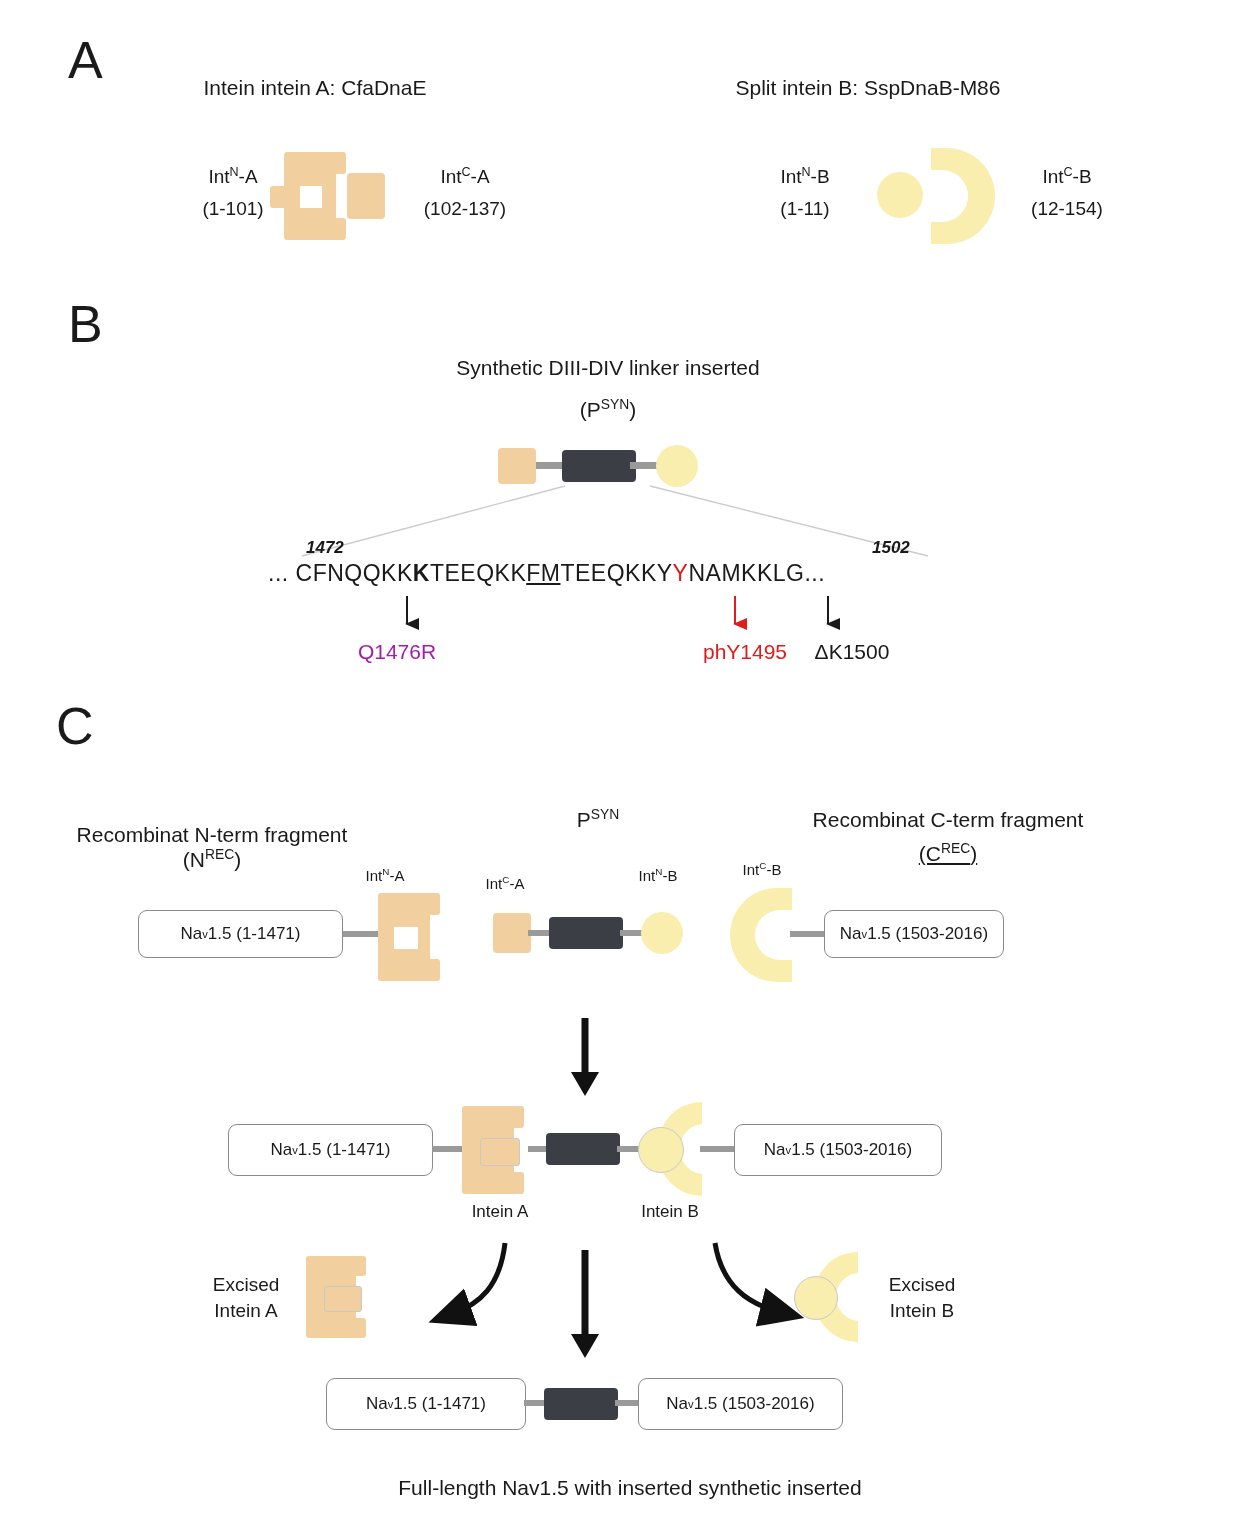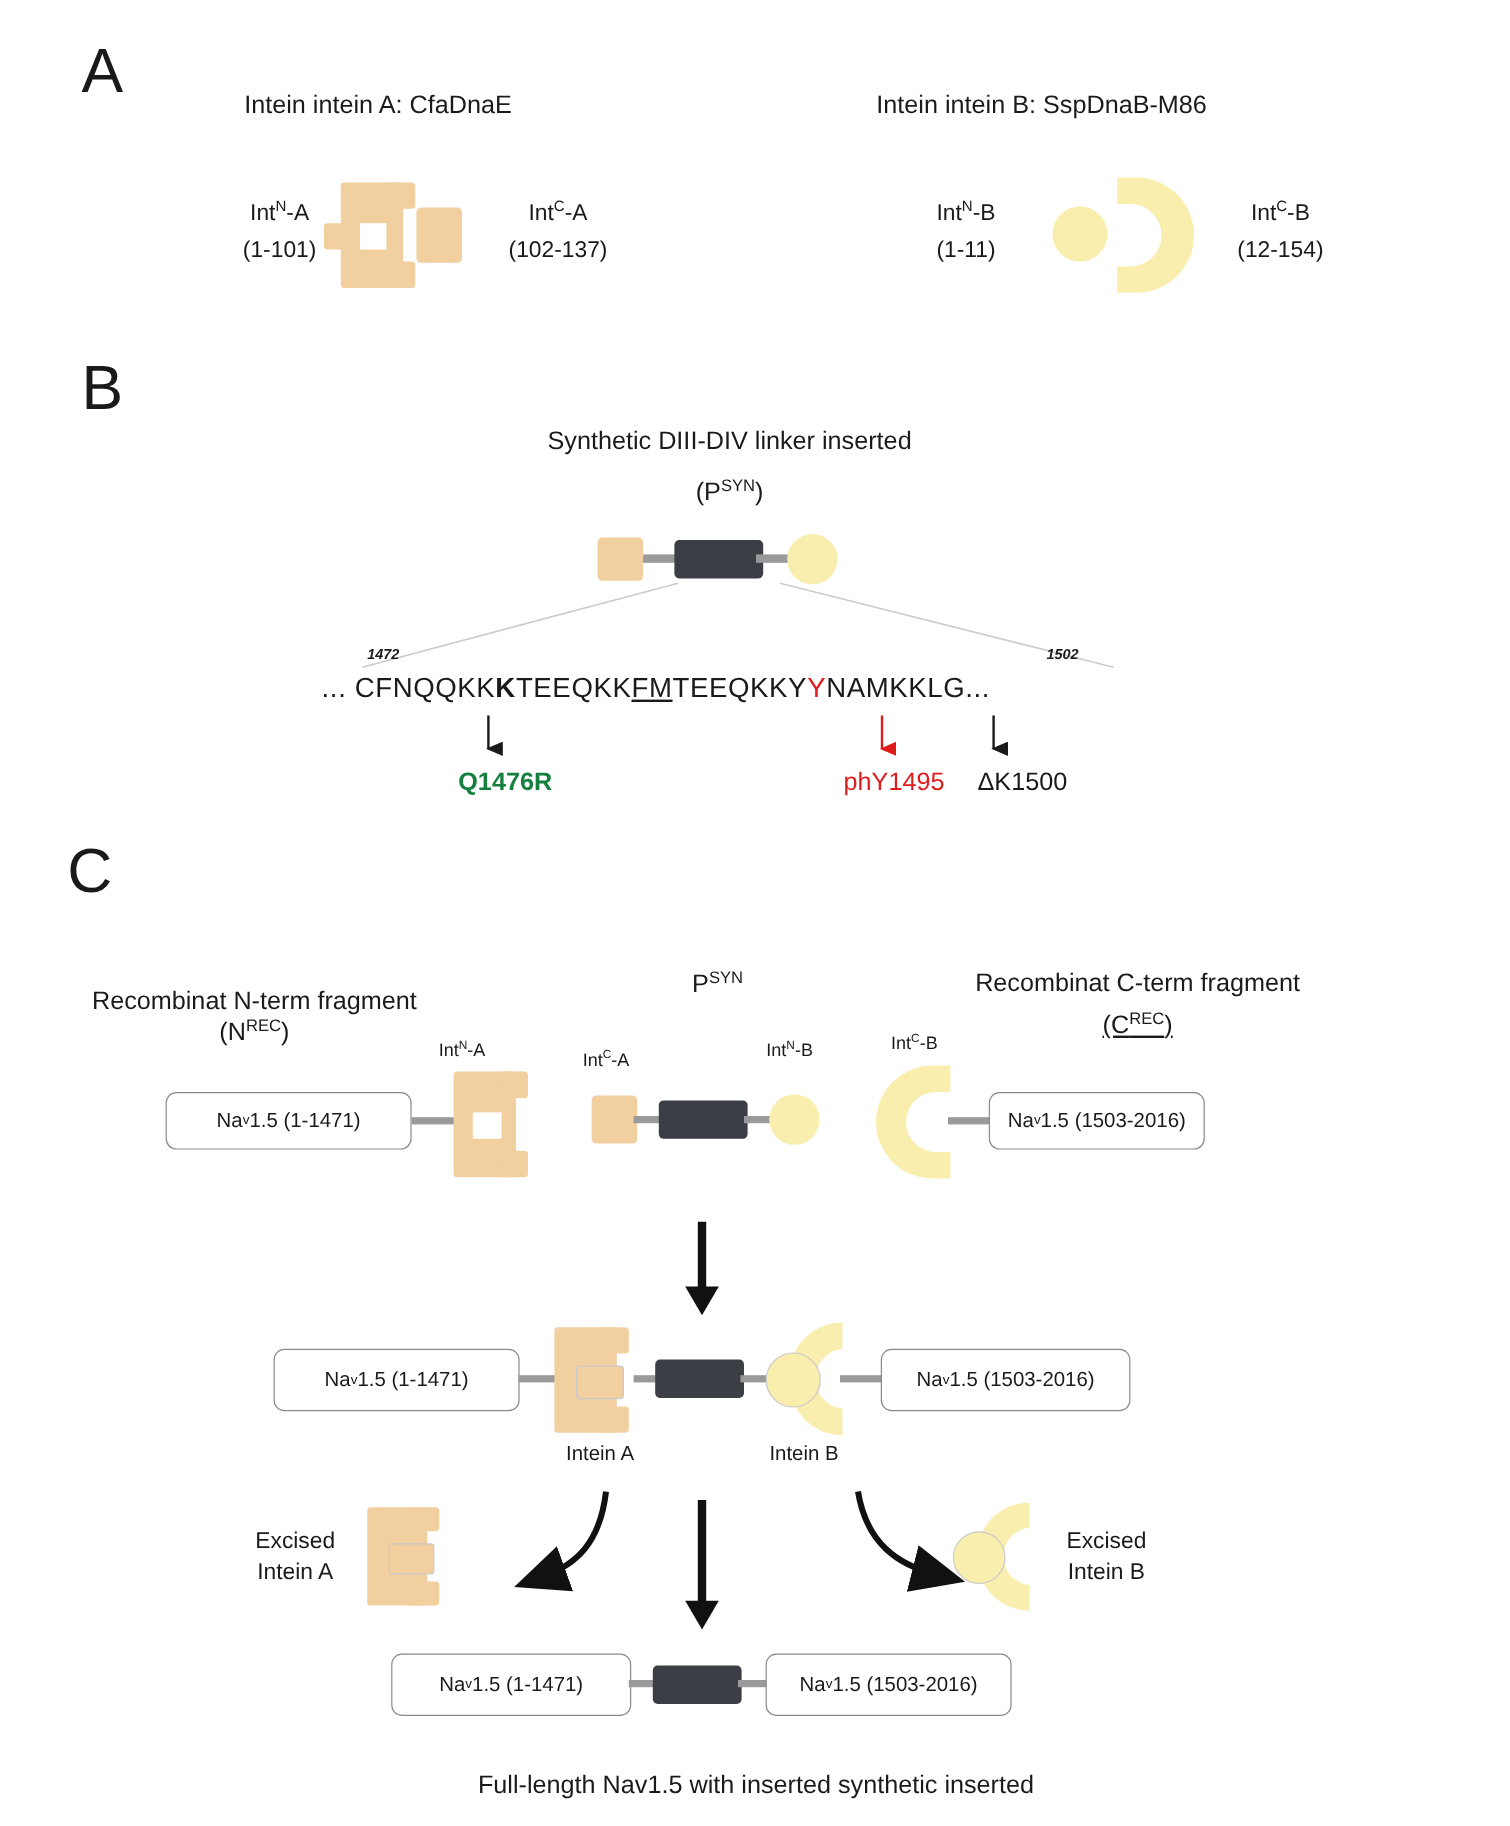--- a/index.html
+++ b/index.html
@@ -53,21 +53,21 @@
 
   .seq {
     font-size: 23px;
     letter-spacing: 0.5px;
     white-space: nowrap;
   }
   .seq .bold { font-weight: bold; }
   .seq .red { color: #e01b1b; }
   .seq .und { text-decoration: underline; }
   .num-ital {
-    font-size: 12px;
+    font-size: 17px;
     font-style: italic;
     font-weight: bold;
   }
   .box {
     border: 1.6px solid #8a8a8a;
     border-radius: 9px;
     background: #ffffff;
     display: flex;
     align-items: center;
     justify-content: center;
@@ -101,21 +101,21 @@
   <div class="abs tan" style="left:-14px; top:34px; width:30px; height:22px; border-radius:3px;"></div>
 </div>
 
 <div class="abs tan" style="left:347px; top:173px; width:38px; height:46px; border-radius:4px;"></div>
 
 <div class="abs lbl" style="left:400px; top:165px; width:130px;">
   <span>Int</span><sup>C</sup><span>-A</span>
 </div>
 <div class="abs lbl" style="left:400px; top:198px; width:130px;">(102-137)</div>
 
-<div class="abs ttl" style="left:718px; top:76px; width:300px;">Intein intein B: SspDnaB-M86</div>
+<div class="abs ttl" style="left:718px; top:76px; width:300px;">Split intein B: SspDnaB-M86</div>
 
 <div class="abs lbl" style="left:750px; top:165px; width:110px;">
   <span>Int</span><sup>N</sup><span>-B</span>
 </div>
 <div class="abs lbl" style="left:750px; top:198px; width:110px;">(1-11)</div>
 
 <div class="abs yel" style="left:877px; top:172px; width:46px; height:46px; border-radius:50%;"></div>
 
 <div class="abs" style="left:931px; top:148px; width:64px; height:96px;">
   <div class="abs yel" style="left:0px; top:0px; width:64px; height:96px; border-radius: 0 48px 48px 0;"></div>
@@ -159,21 +159,21 @@
     </marker>
     <marker id="ah-red" markerWidth="7" markerHeight="7" refX="3" refY="6" orient="auto">
       <path d="M0,0 L3,7 L6,0 Z" fill="#e01b1b"></path>
     </marker>
   </defs>
   <line x1="27" y1="0" x2="27" y2="28" stroke="#1a1a1a" stroke-width="2" marker-end="url(#ah-black)"></line>
   <line x1="355" y1="0" x2="355" y2="28" stroke="#e01b1b" stroke-width="2" marker-end="url(#ah-red)"></line>
   <line x1="448" y1="0" x2="448" y2="28" stroke="#1a1a1a" stroke-width="2" marker-end="url(#ah-black)"></line>
 </svg>
 
-<div class="abs ttl" style="left:326px; top:640px; width:190px; color:#15803d;font-weight:bold;">Q1476R</div>
+<div class="abs ttl" style="left:302px; top:640px; width:190px; color:#a21caf;">Q1476R</div>
 <div class="abs ttl" style="left:650px; top:640px; width:190px; color:#e01b1b;">phY1495</div>
 <div class="abs ttl" style="left:772px; top:640px; width:160px; color:#1a1a1a;">ΔK1500</div>
 
 <div class="abs panel-letter" style="left:56px; top:700px;">C</div>
 
 <div class="abs ttl" style="left:42px; top:808px; width:340px;margin-top:15px;">Recombinat N-term fragment</div>
 <div class="abs ttl" style="left:42px; top:846px; width:340px;text-align:center;">
   <span>(N</span><sup>REC</sup><span>)</span>
 </div>
 

